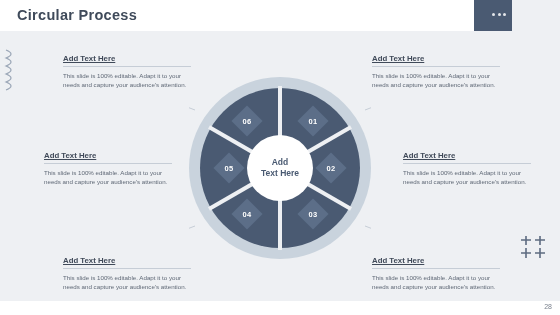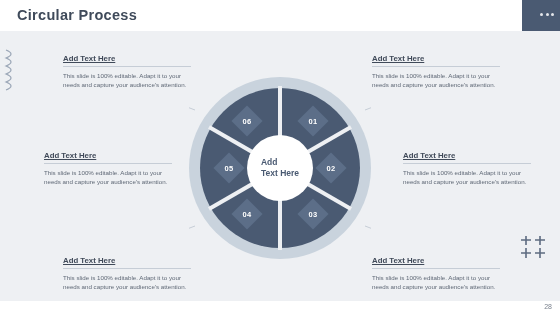--- a/index.html
+++ b/index.html
@@ -9,21 +9,21 @@
     font-family:"Liberation Sans", sans-serif;
     overflow:hidden;
     position:relative;
   }
   .slide{
     position:absolute;inset:0;
     background:#eef0f3;
   }
   
   .header{
-    position:absolute;left:0;top:0;width:560px;height:31px;
+    position:absolute;left:0;top:0;width:512px;height:31px;
     background:#ffffff;
   }
   .title{
     position:absolute;left:17px;top:7px;
     font-size:14.5px;font-weight:bold;color:#3f4a5a;
     letter-spacing:.3px;
   }
   .hdr-badge{
     position:absolute;right:0;top:0;width:38px;height:31px;
     background:#4a5a72;
@@ -55,21 +55,21 @@
     background:#c9d3dd;
   }
   .wheel .ring-inner{
     position:absolute;left:11px;top:11px;width:160px;height:160px;border-radius:50%;
     background:#4a5a72;
   }
   .wheel svg{position:absolute;left:0;top:0;}
   .hub{
     position:absolute;left:58px;top:58px;width:66px;height:66px;border-radius:50%;
     background:#ffffff;
-    display:flex;align-items:center;justify-content:center;
+    display:flex;align-items:center;justify-content:center;text-align:center;
   }
   .hub span{
     font-size:8.5px;line-height:11px;font-weight:bold;color:#4a5a72;
   }
   .seg-label{
     position:absolute;width:22px;height:22px;
     transform:rotate(45deg);
     background:#5c6e88;
     display:flex;align-items:center;justify-content:center;
   }

